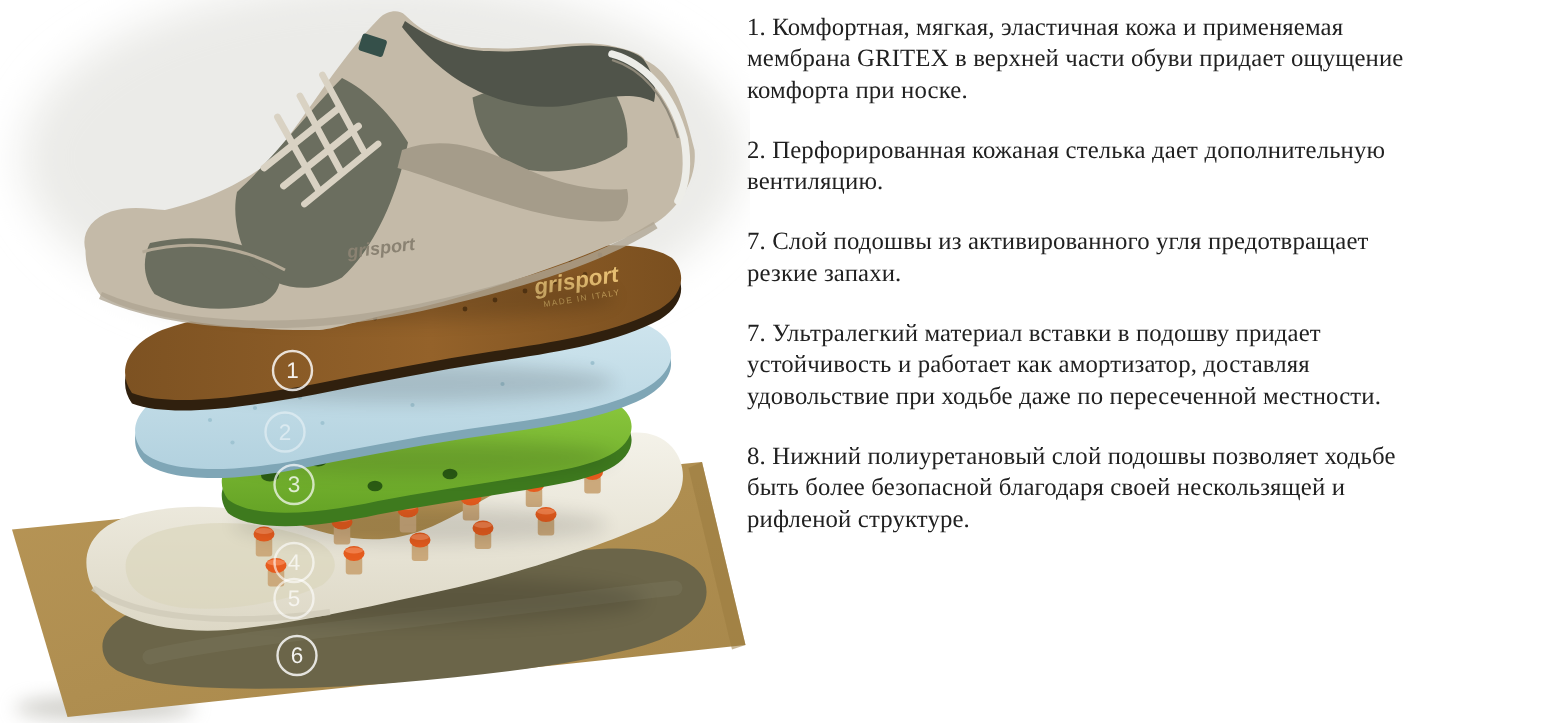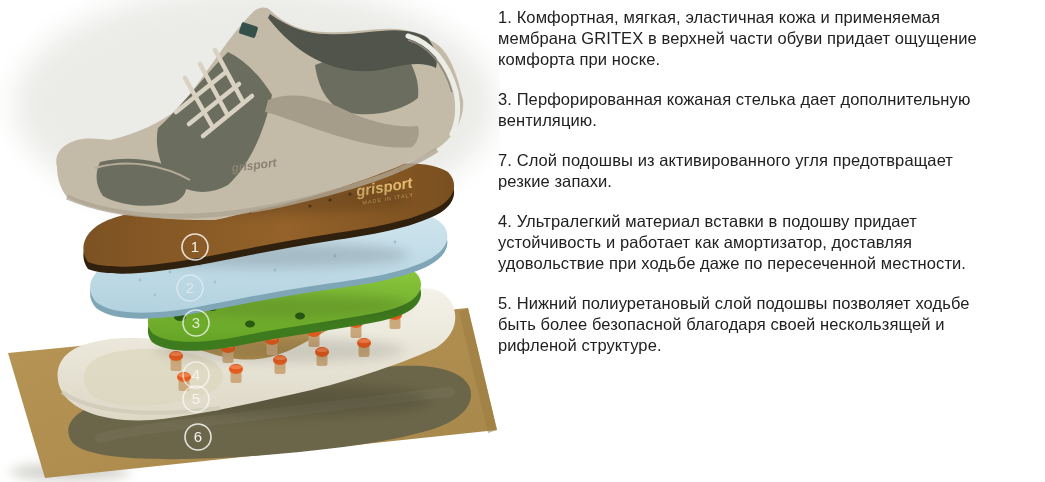--- a/index.html
+++ b/index.html
@@ -18,20 +18,21 @@
     padding-top:7px;
     color:#212121;
   }
   .text-column p{
     margin:0 0 19px 0;
     font-size:16.5px;
     line-height:21px;
     letter-spacing:.1px;
     white-space:pre-line;
     color:#212121;
+    font-family:Liberation Serif, serif;
   }
   .marker-circle{fill:none;stroke:rgba(255,255,255,.82);stroke-width:1.6px;}
   .marker-num{fill:rgba(255,255,255,.92);font-size:15px;font-family:"Liberation Sans",sans-serif;}
   svg text{user-select:none;}
 </style>
 </head>
 <body>
 
 <div class="stage">
 
@@ -276,25 +277,25 @@
     <g>
       <circle class="marker-circle" cx="198" cy="437" r="13"></circle>
       <text class="marker-num" x="198" y="437" text-anchor="middle" dy=".35em">6</text>
     </g>
   </svg>
 
   <div class="text-column">
     <p>1. Комфортная, мягкая, эластичная кожа и применяемая
 мембрана GRITEX в верхней части обуви придает ощущение
 комфорта при носке.</p>
-    <p>3. Перфорированная кожаная стелька дает дополнительную
+    <p>2. Перфорированная кожаная стелька дает дополнительную
 вентиляцию.</p>
     <p>7. Слой подошвы из активированного угля предотвращает
 резкие запахи.</p>
-    <p>4. Ультралегкий материал вставки в подошву придает
+    <p>7. Ультралегкий материал вставки в подошву придает
 устойчивость и работает как амортизатор, доставляя
 удовольствие при ходьбе даже по пересеченной местности.</p>
-    <p>5. Нижний полиуретановый слой подошвы позволяет ходьбе
+    <p>8. Нижний полиуретановый слой подошвы позволяет ходьбе
 быть более безопасной благодаря своей нескользящей и
 рифленой структуре.</p>
   </div>
 
 </div>
 
 </body></html>

